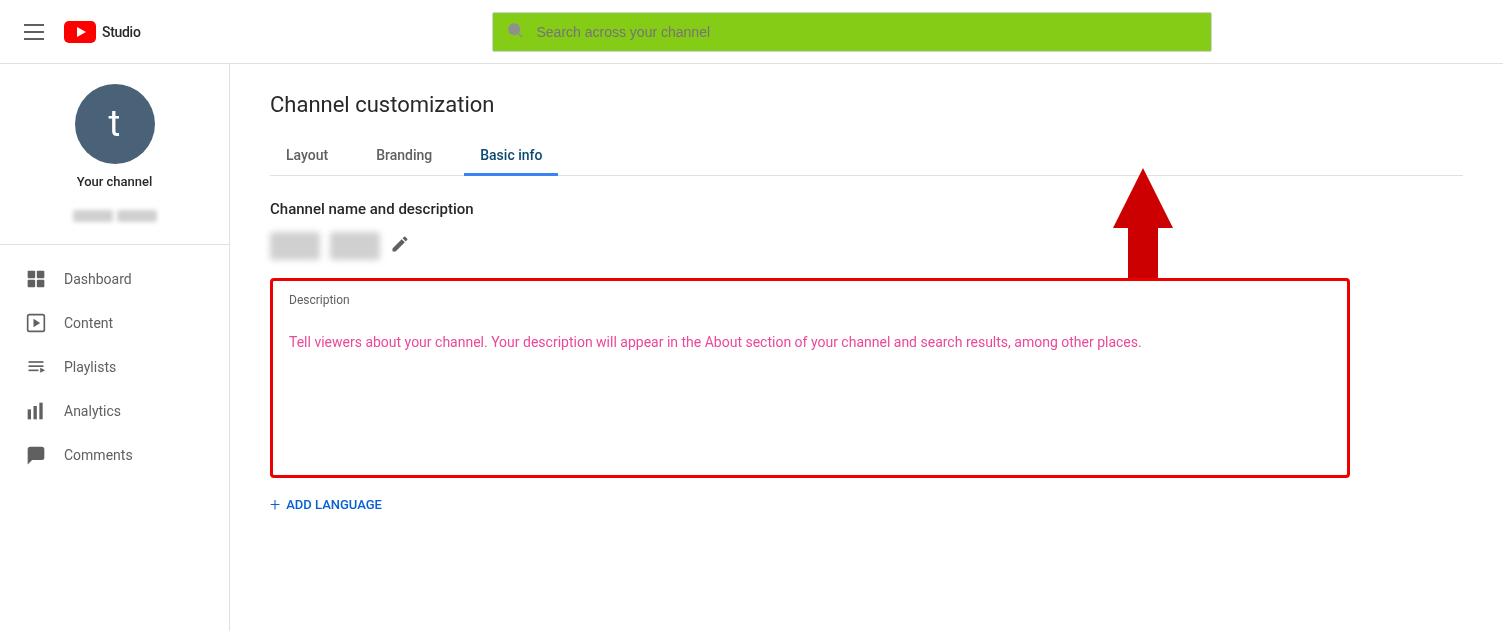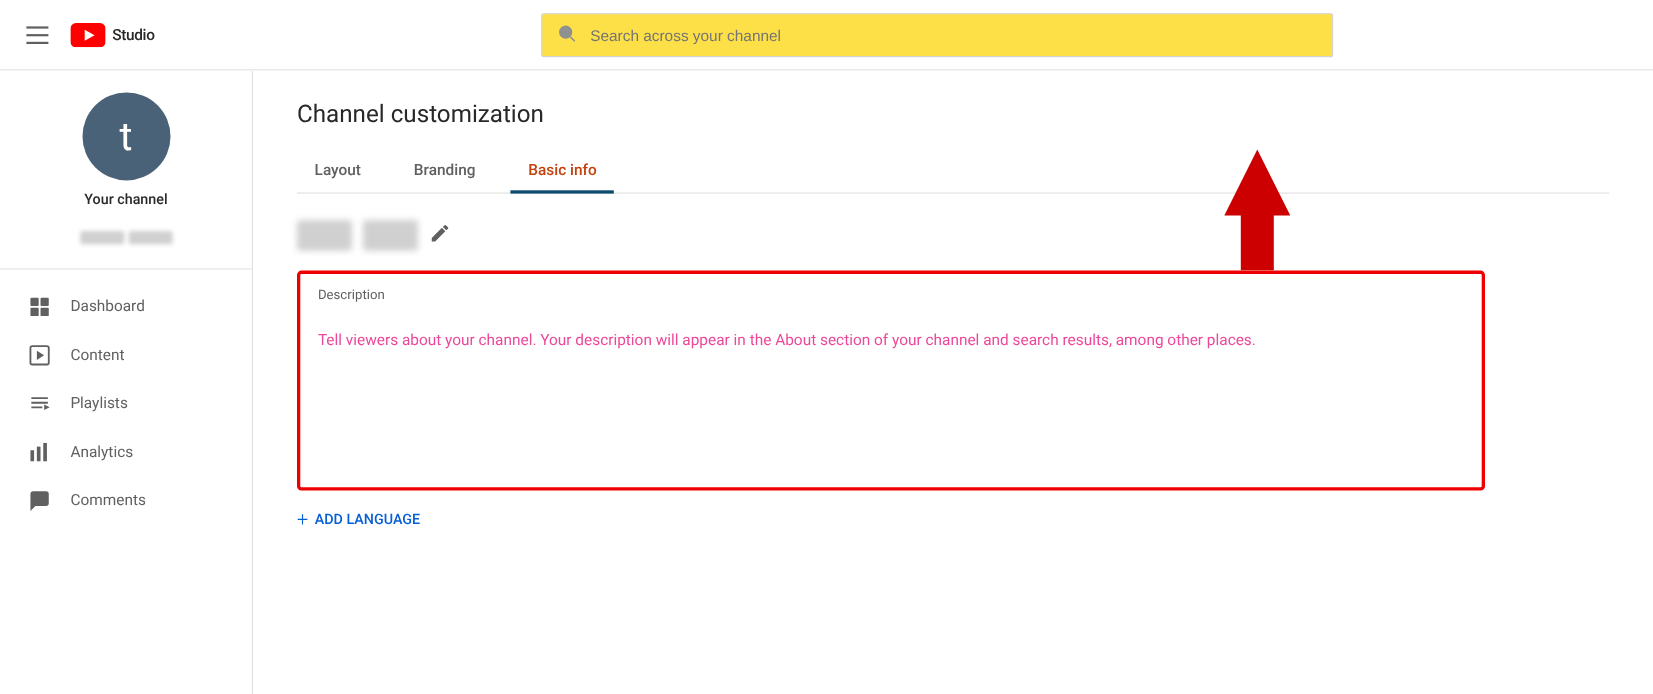--- a/index.html
+++ b/index.html
@@ -58,21 +58,21 @@
     }
     .search-bar input {
       width: 100%;
       height: 40px;
       border: 1px solid #d3d3d3;
       border-radius: 2px;
       padding: 0 16px 0 44px;
       font-size: 14px;
       color: #606060;
       outline: none;
-      background: #fde047;
+      background: #84cc16;
     }
     .search-wrapper {
       position: relative;
     }
     .search-icon-wrap {
       position: absolute;
       left: 14px;
       top: 50%;
       transform: translateY(-50%);
       color: #909090;
@@ -180,22 +180,22 @@
     .tab {
       padding: 10px 16px;
       font-size: 14px;
       font-weight: 500;
       color: #606060;
       cursor: pointer;
       border-bottom: 3px solid transparent;
       margin-bottom: -1px;
     }
     .tab.active {
-      color: #c2410c;
-      border-bottom: 3px solid #0c4a6e;
+      color: #0c4a6e;
+      border-bottom: 3px solid #3b82f6;
     }
 
     
     .section-title {
       font-size: 15px;
       font-weight: 500;
       color: #282828;
       margin-bottom: 14px;
     }
     .name-row {
@@ -362,20 +362,21 @@
 
   <div class="main-content">
     <h1 class="page-title">Channel customization</h1>
 
     <div class="tabs">
       <div class="tab">Layout</div>
       <div class="tab">Branding</div>
       <div class="tab active">Basic info</div>
     </div>
 
+    <div class="section-title">Channel name and description</div>
 
     <div class="name-row">
       <div class="name-blur"></div>
       <div class="name-blur"></div>
       <span class="edit-icon">
         <svg width="20" height="20" viewBox="0 0 24 24" fill="#606060">
           <path d="M3 17.25V21h3.75L17.81 9.94l-3.75-3.75L3 17.25zM20.71 7.04a1 1 0 0 0 0-1.41l-2.34-2.34a1 1 0 0 0-1.41 0l-1.83 1.83 3.75 3.75 1.83-1.83z"></path>
         </svg>
       </span>
     </div>

